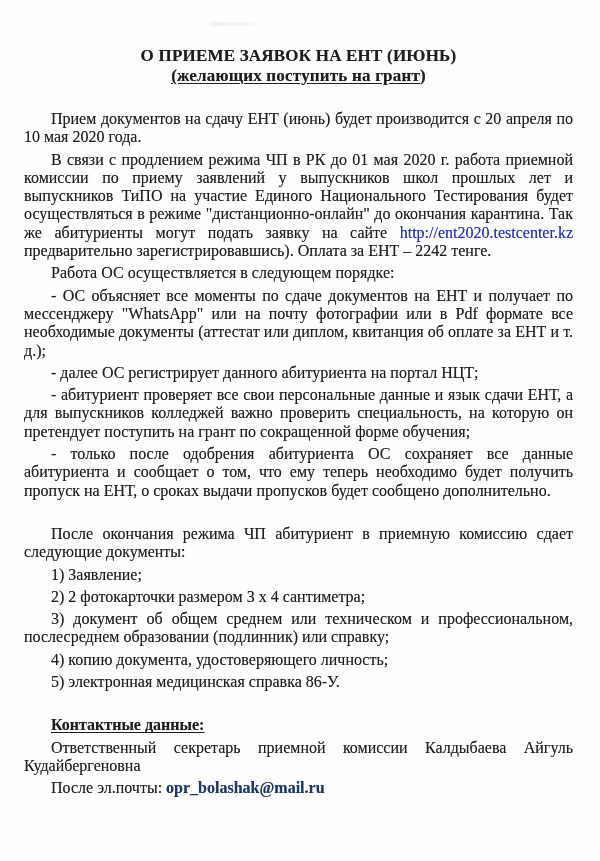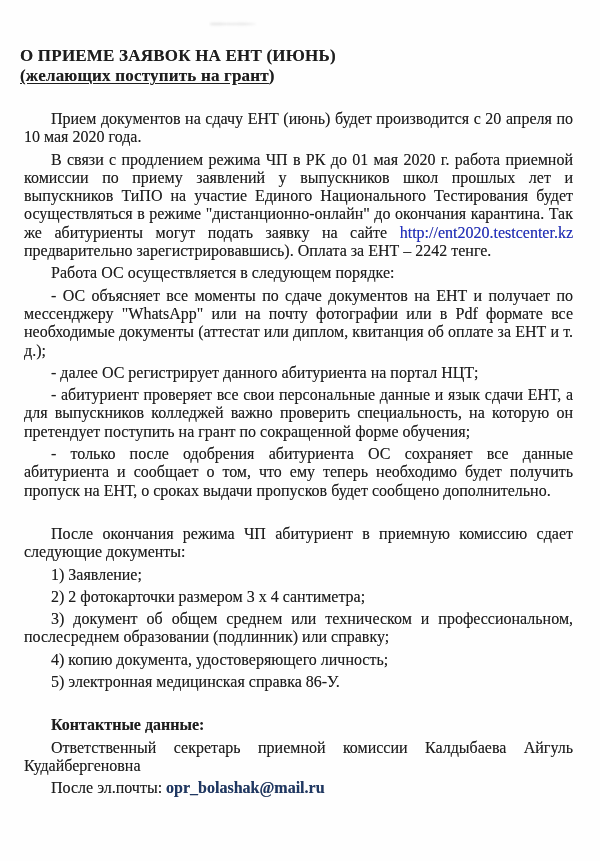--- a/index.html
+++ b/index.html
@@ -22,20 +22,21 @@
     box-sizing:border-box;
     padding:46px 23px 0 20px;
   }
   .artifact{
     position:absolute;top:21px;left:210px;width:46px;height:6px;
     background:radial-gradient(ellipse at 15% 50%, rgba(150,150,150,.35), rgba(255,255,255,0) 40%),
                radial-gradient(ellipse at 70% 50%, rgba(150,150,150,.3), rgba(255,255,255,0) 40%);
     filter:blur(1px);
   }
   .title-block{
+    text-align:center;
     font-weight:bold;
     font-size:17px;
     line-height:20px;
     letter-spacing:.2px;
     text-shadow:0 0 .5px rgba(25,25,25,.55);
     margin-bottom:24px;
   }
   .title-line{white-space:nowrap;}
   .u{text-decoration:underline;text-underline-offset:2px;}
   .body-text{
@@ -55,20 +56,21 @@
     cursor:pointer;
   }
   a.email-link{
     color:var(--email);
     font-weight:bold;
     text-underline-offset:2px;
     cursor:pointer;
   }
   .contacts-heading{
     font-weight:bold;
+    text-decoration:underline;
     text-underline-offset:2px;
   }
 </style>
 </head>
 <body>
 
 <div class="page">
 
   <div class="artifact"></div>
 

